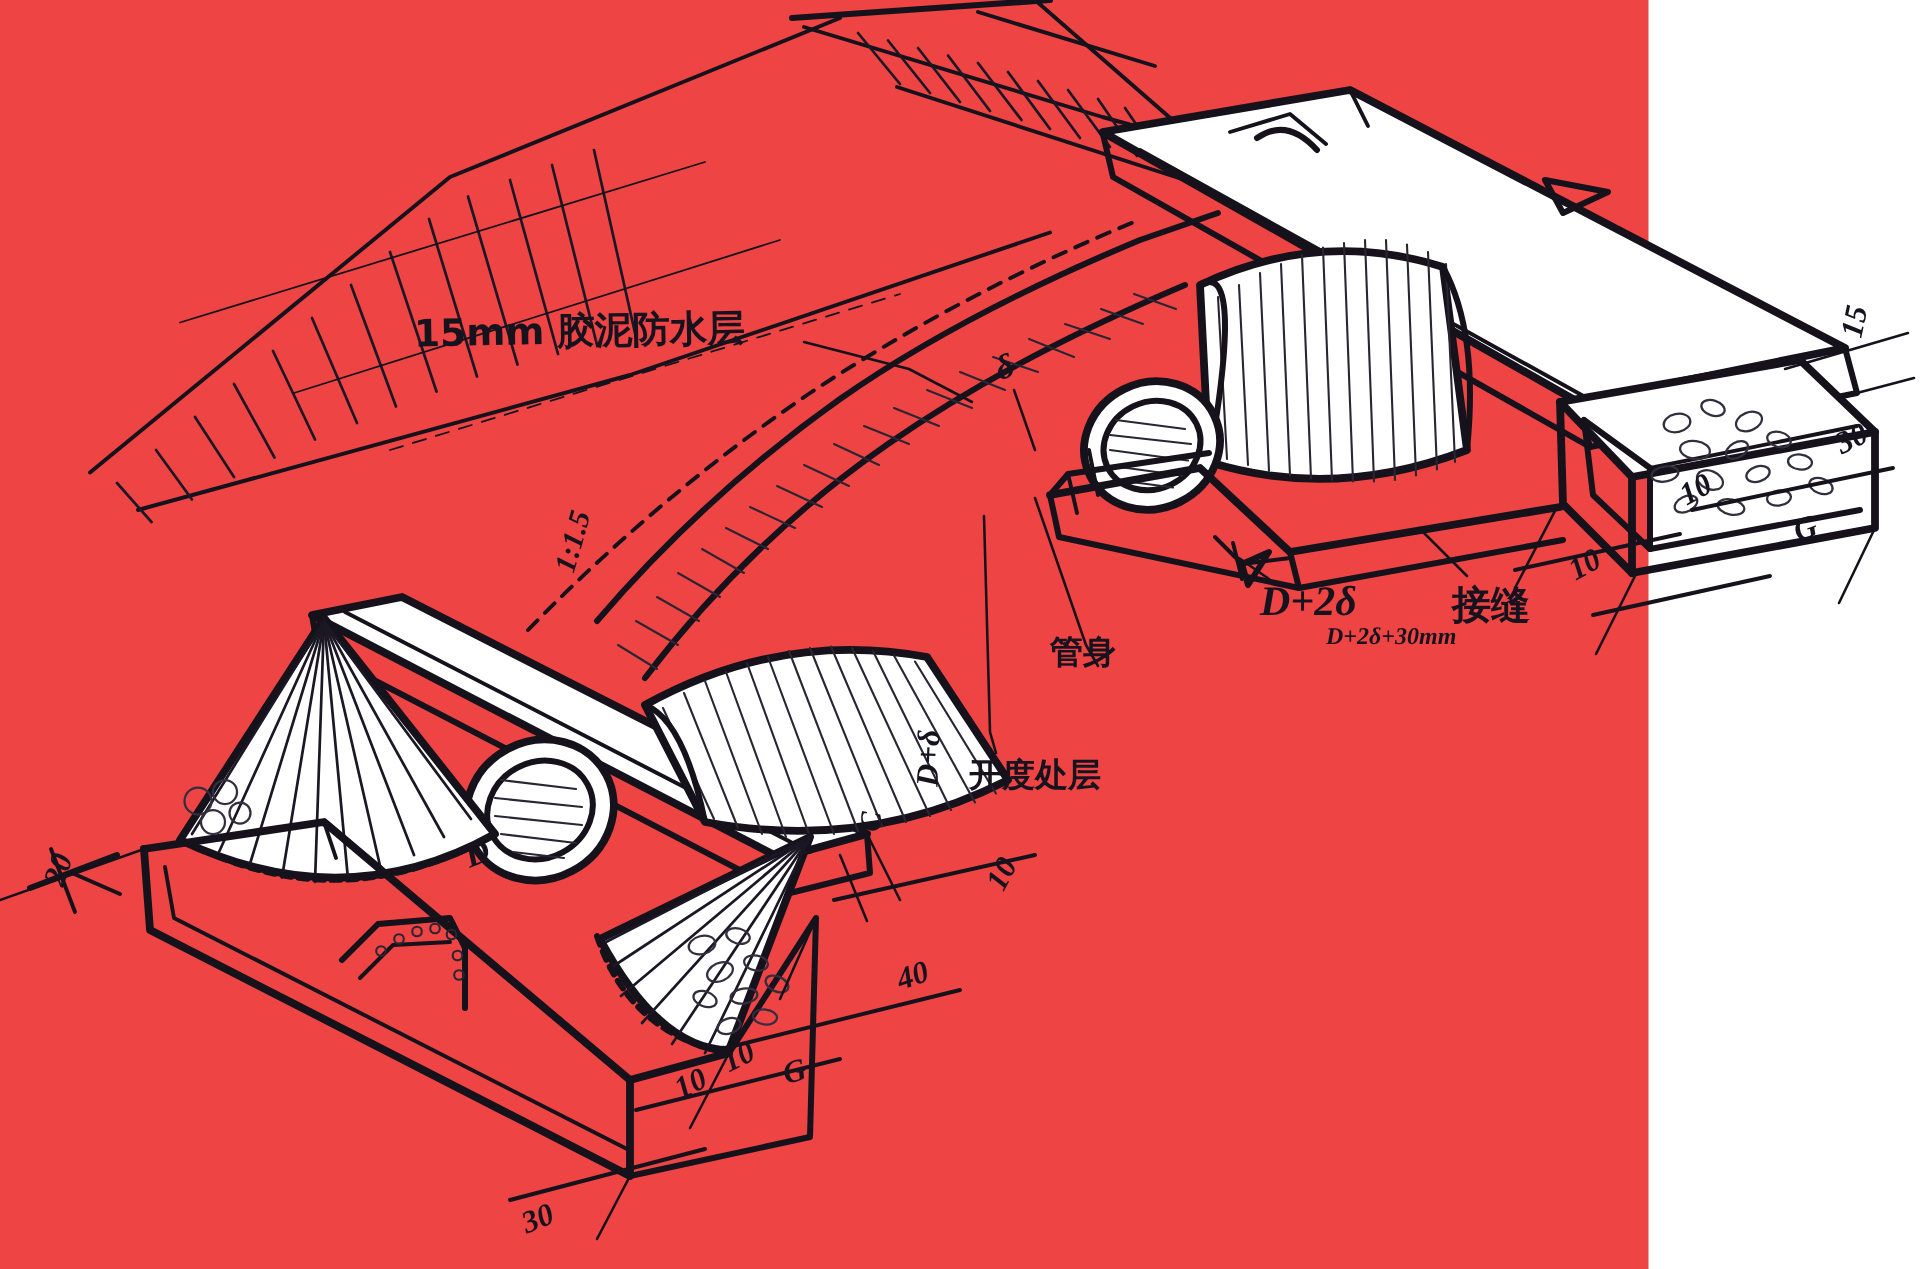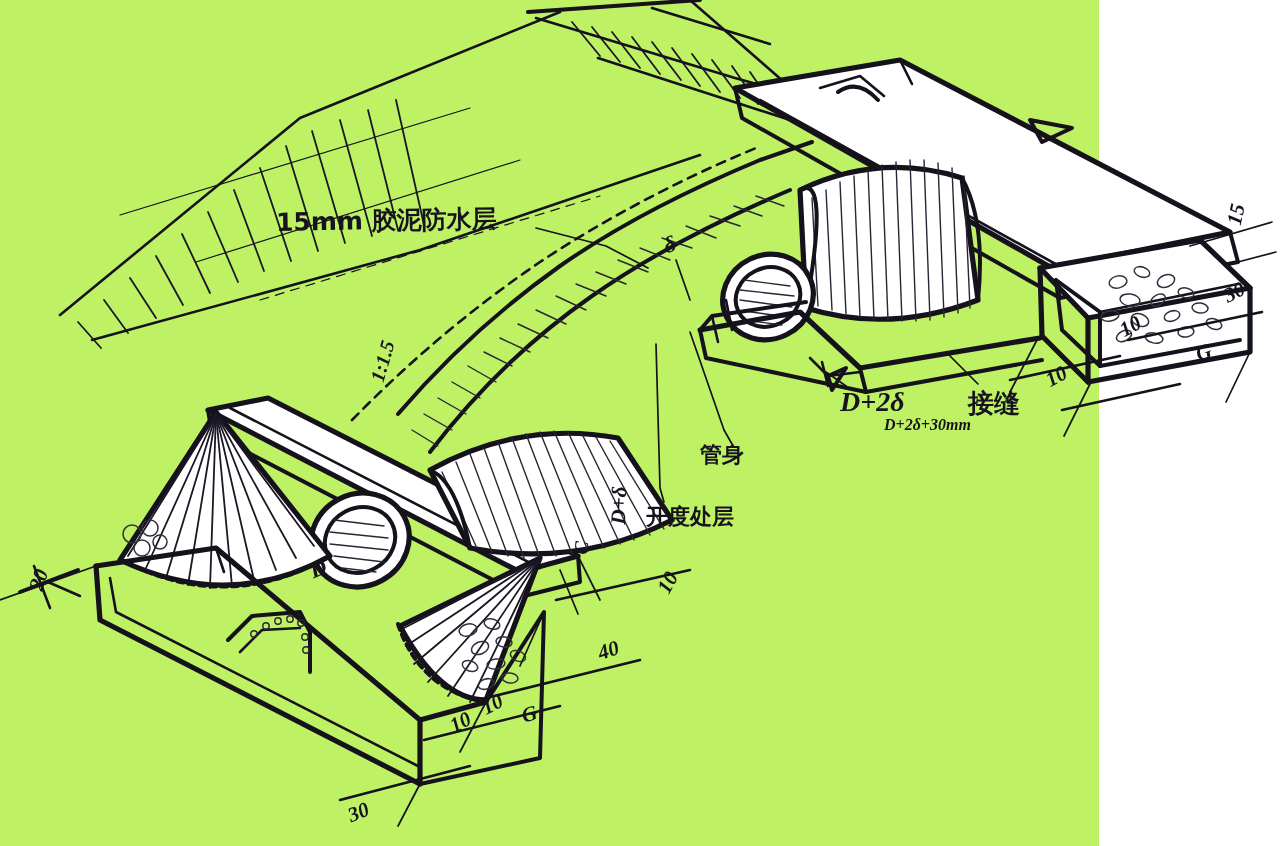--- a/index.html
+++ b/index.html
@@ -11,21 +11,21 @@
   body {
     width: 1280px;
     height: 846px;
     font-family: "Liberation Sans", sans-serif;
     overflow: hidden;
   }
   #drawing-root {
     position: relative;
     width: 1099px;
     height: 846px;
-    background: #bef264;
+    background: #ef4444;
   }
   svg#sketch {
     position: absolute;
     left: 0;
     top: 0;
     width: 1280px;
     height: 846px;
     display: block;
   }
   .ink {
@@ -378,21 +378,21 @@
       <path class="ink ink-med" d="M 478 700 L 640 660"></path>
       <path class="ink ink-med" d="M 556 600 L 690 570"></path>
       <path class="ink ink-thin" d="M 578 556 L 600 600"></path>
       <path class="ink ink-thin" d="M 560 570 L 578 614"></path>
     </g>
 
   </svg>
 
   <div class="label label-cn" style="left:276px; top:204px; font-size:25px; transform:rotate(-1deg);">15mm 胶泥防水层</div>
 
-  <div class="label label-cn" style="left:700px; top:440px; font-size:22px;">管身</div>
+  <div class="label label-cn" style="left:700px; top:420px; font-size:22px;">管身</div>
 
   <div class="label label-cn" style="left:646px; top:502px; font-size:22px;">开度处层</div>
 
   <div class="label label-cn" style="left:968px; top:386px; font-size:26px;">接缝</div>
 
   <div class="label label-num" style="left:840px; top:386px; font-size:28px;">D+2δ</div>
 
   <div class="label label-num" style="left:840px; top:416px; font-size:16px;margin-left:44px;">D+2δ+30mm</div>
 
   <div class="label label-num" style="left:366px; top:378px; font-size:20px; transform:rotate(-74deg); transform-origin:left top;">1:1.5</div>

